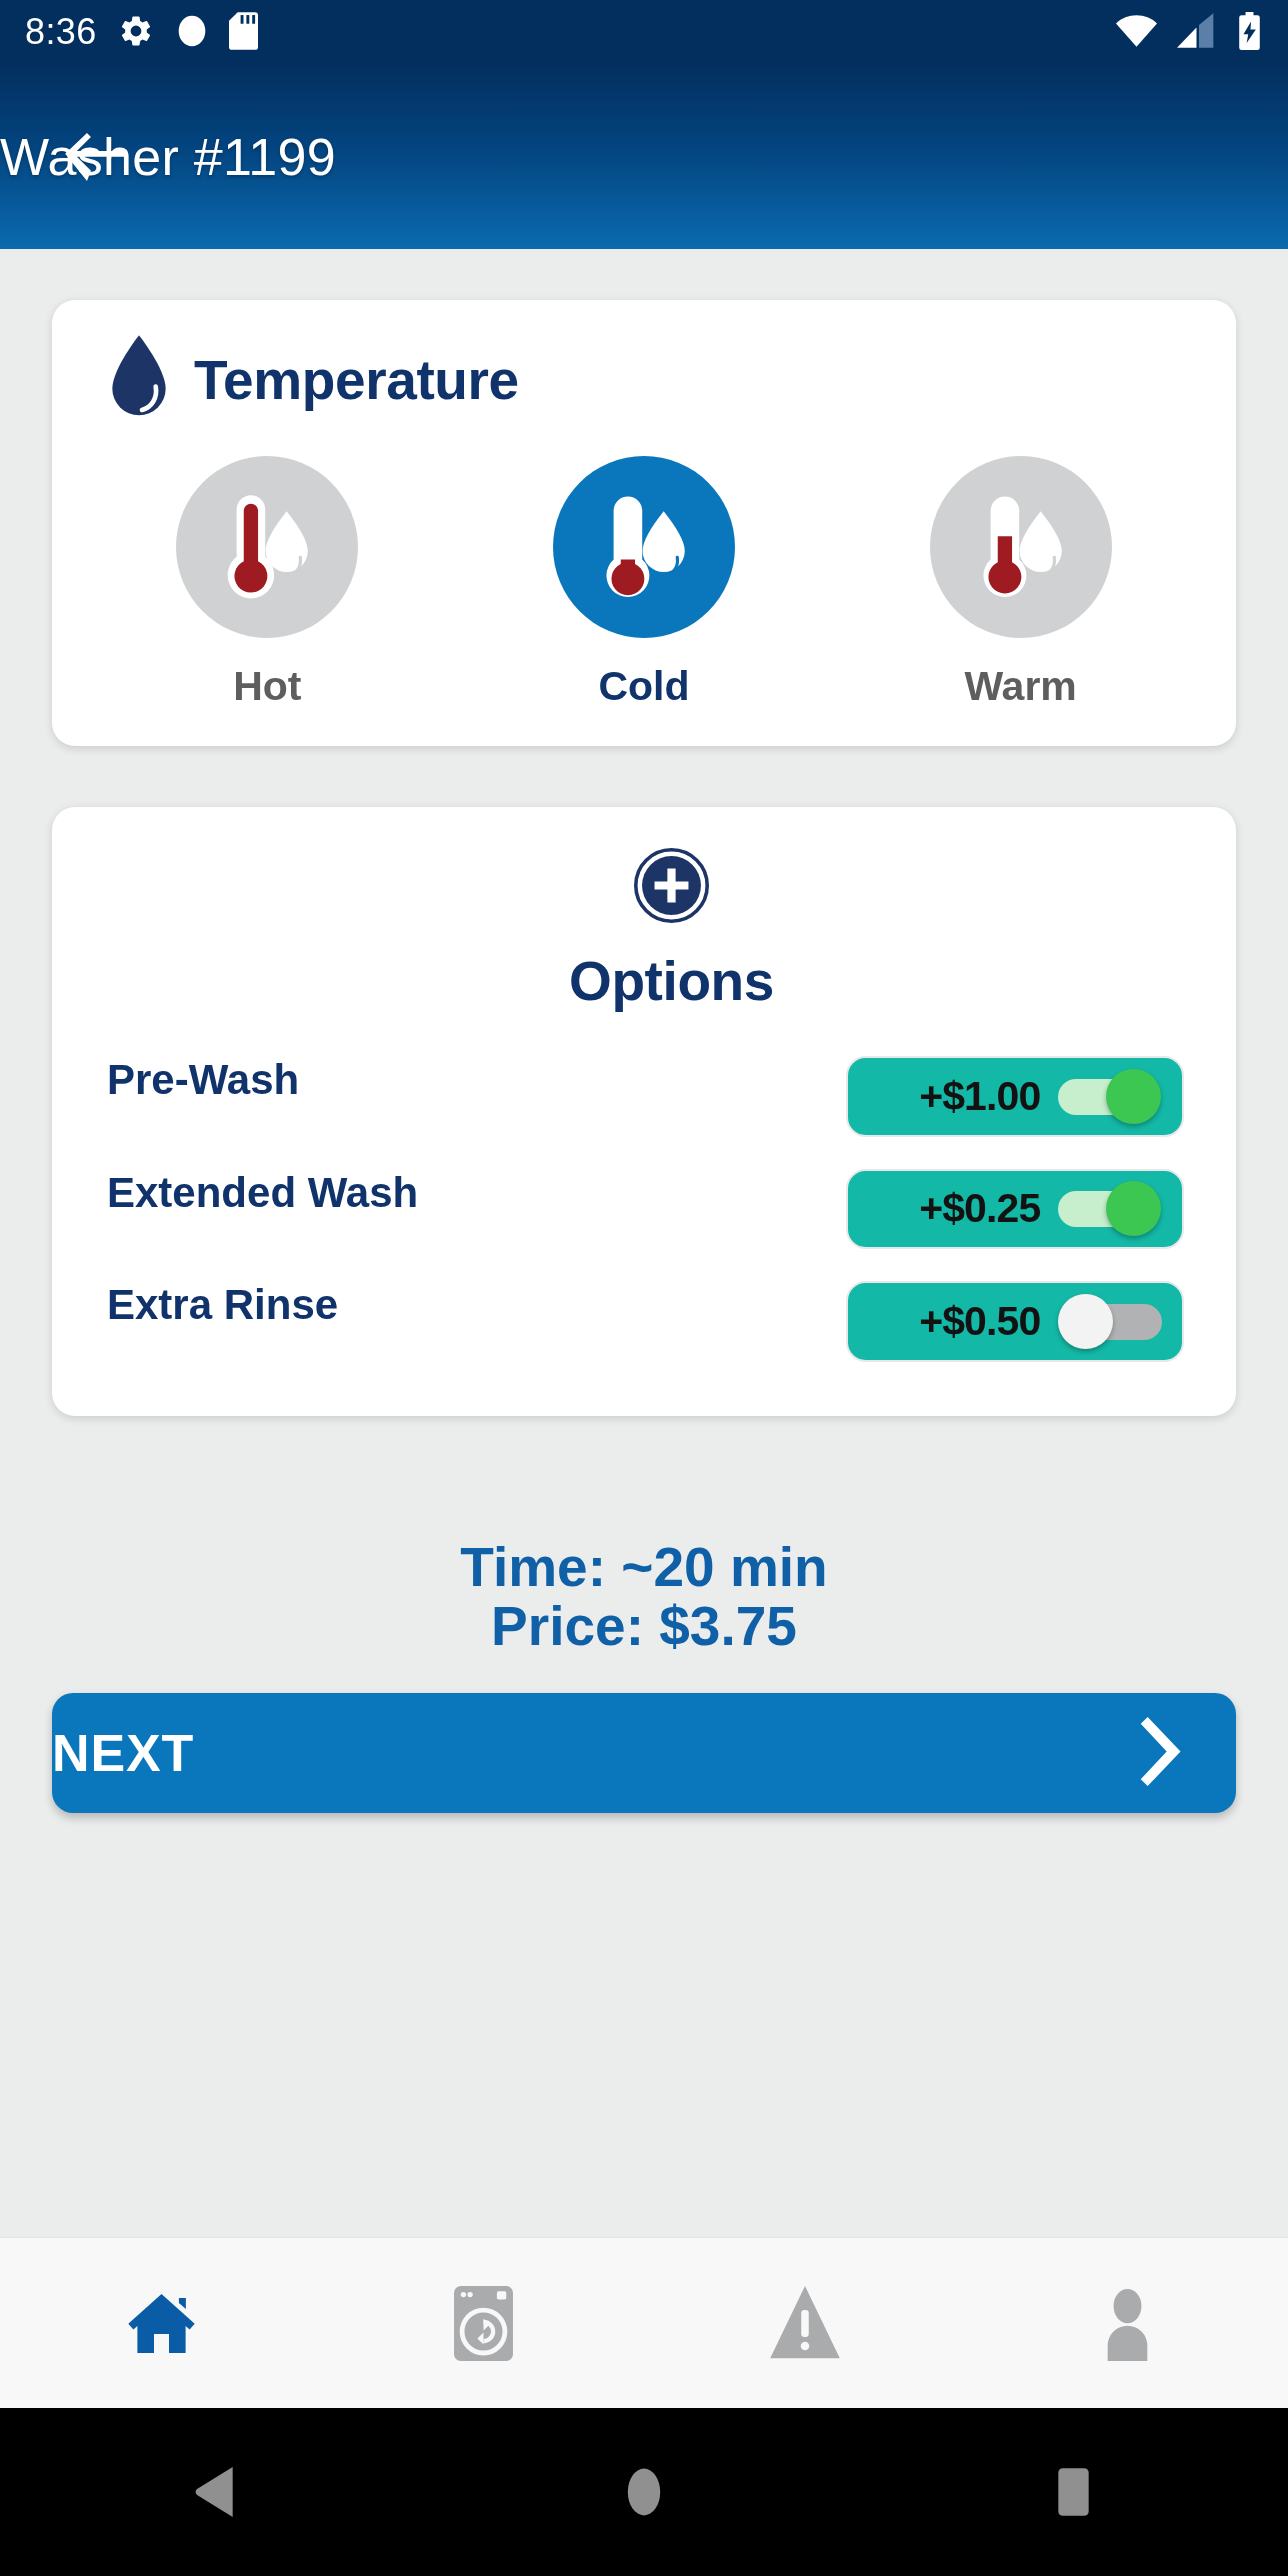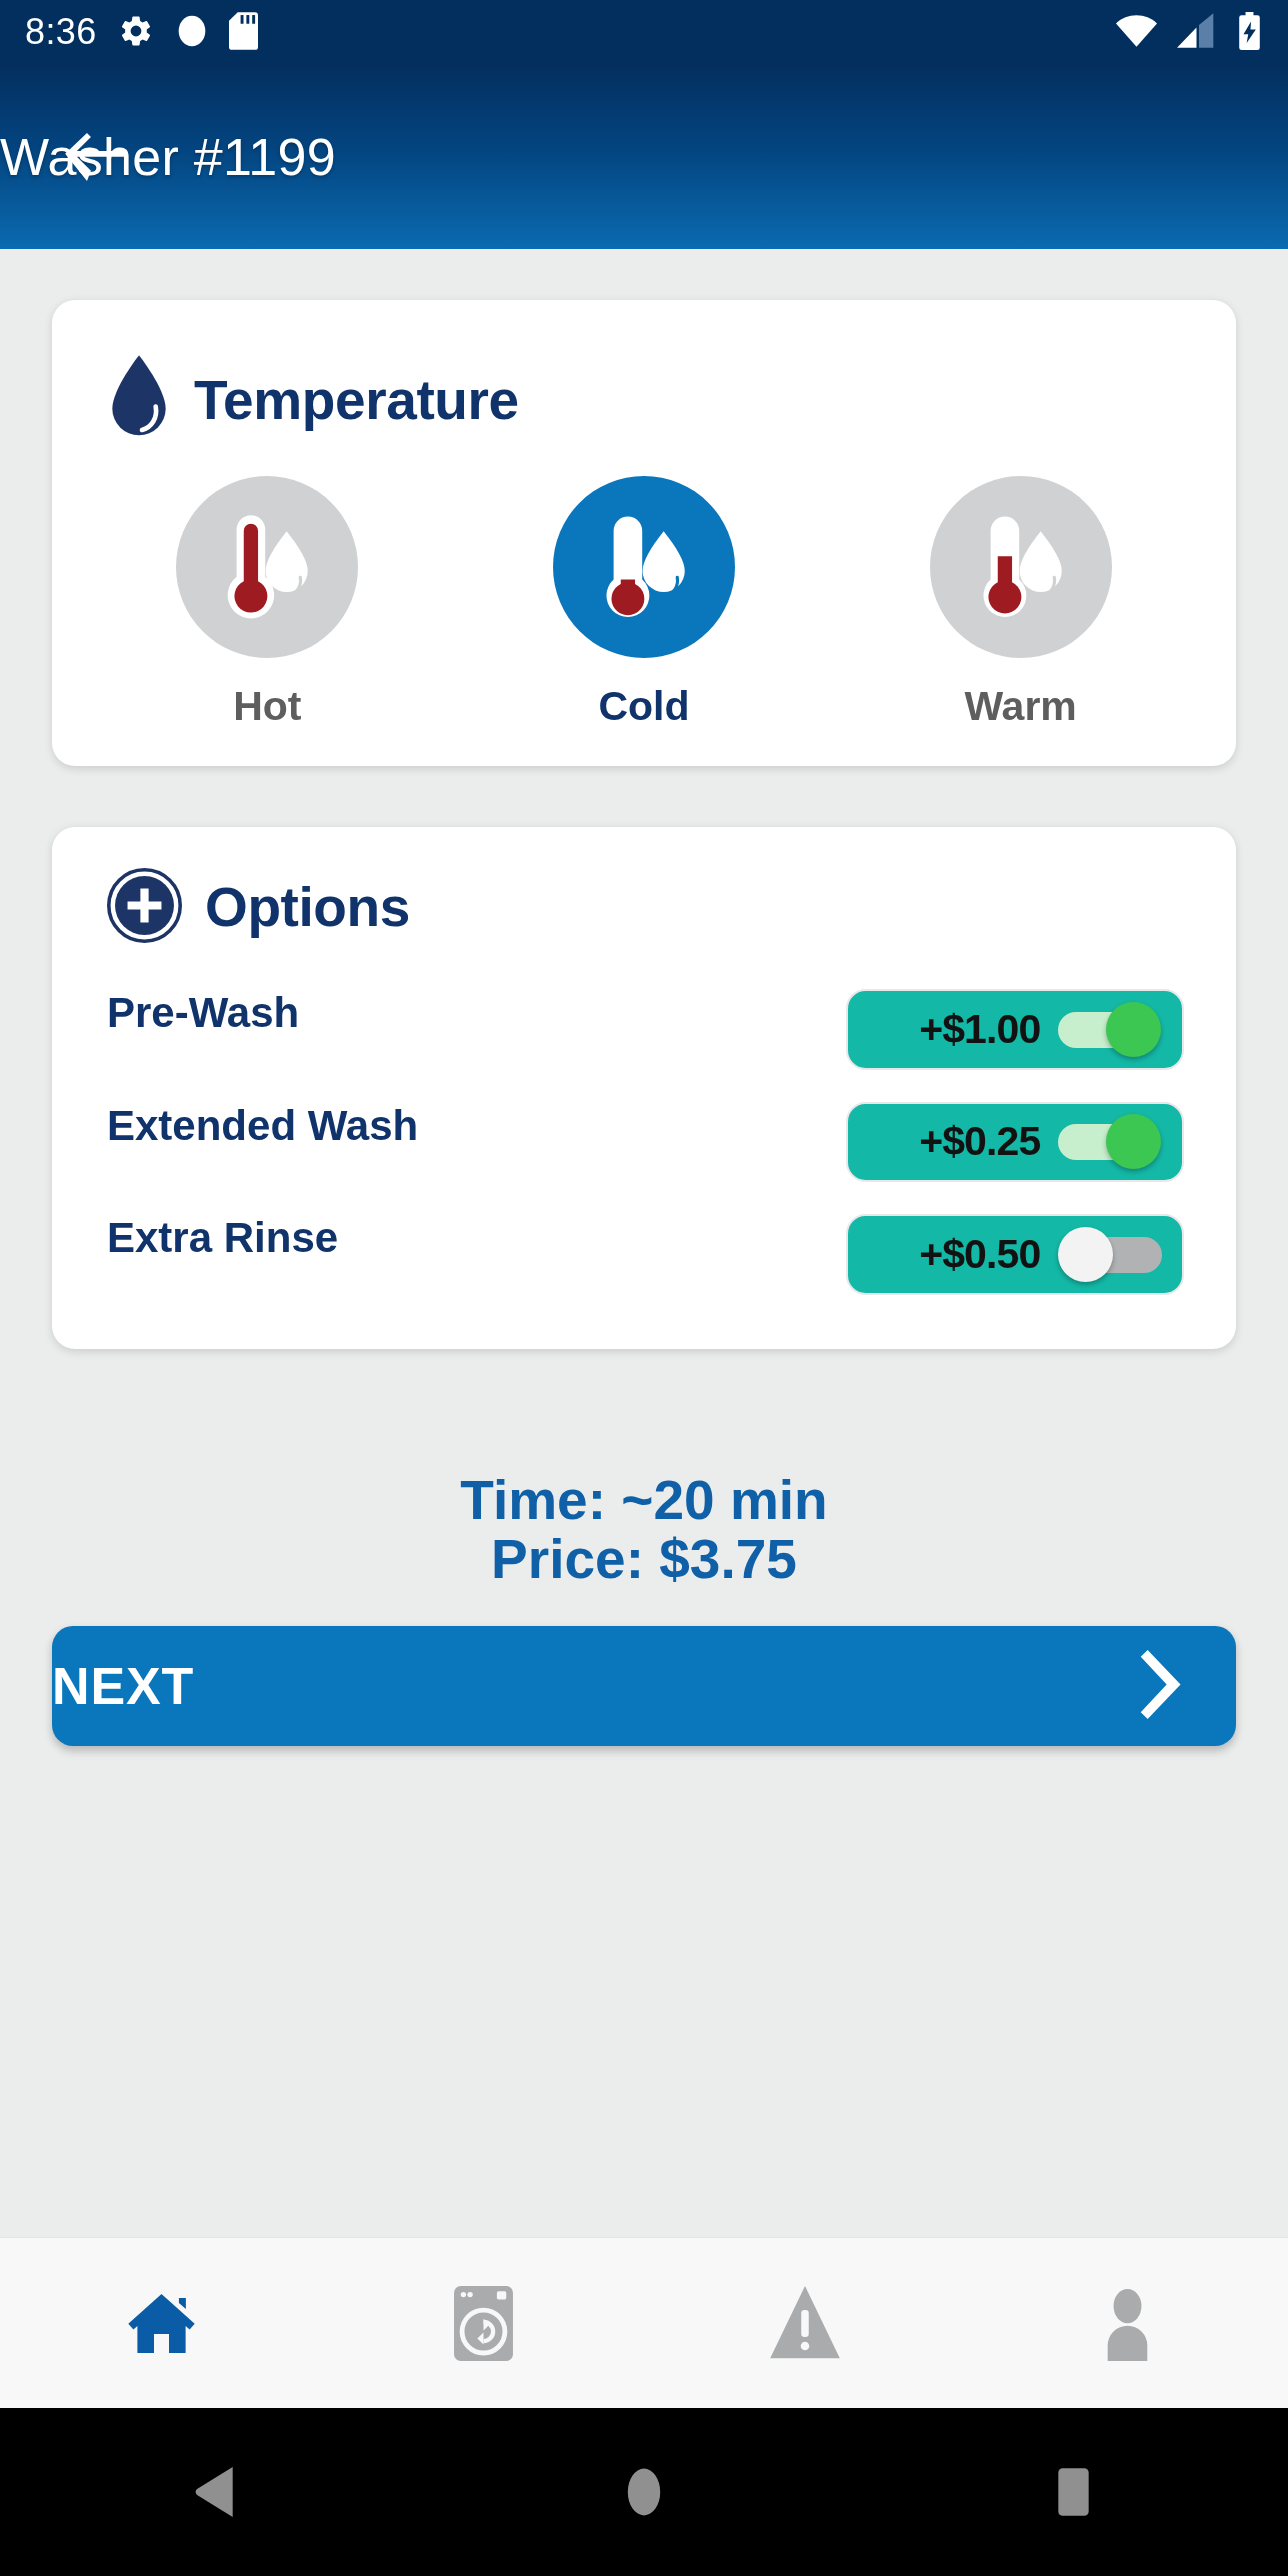--- a/index.html
+++ b/index.html
@@ -46,35 +46,35 @@
     background:#fff; border-radius:23px;
     box-shadow:0 2.7px 9px rgba(0,0,0,.13);
     margin:0 52px;
   }
 
   .card-head{ display:flex; align-items:center; gap:23px; }
 
   .card-title{ font-size:55px; font-weight:bold; color:#10336b; letter-spacing:-0.4px; }
 
   
-  #temp-card{ margin-top:50px; padding:55px 0 36px 0; }
+  #temp-card{ margin-top:50px; padding:35px 0 36px 0; }
   #temp-card .card-head{ padding-left:55px; }
   .temp-options{ display:flex; justify-content:space-around; margin-top:32px; padding:0 27px; }
   .temp-opt{ display:flex; flex-direction:column; align-items:center; cursor:pointer; width:224px; }
   .temp-circle{
     width:182px; height:182px; border-radius:50%;
     background:#cfd1d2; display:flex; align-items:center; justify-content:center;
   }
   .temp-circle.selected{ background:#0a76bb; }
   .temp-label{ margin-top:25px; font-size:41px; font-weight:bold; color:#5e5e5e; }
   .temp-label.selected{ color:#10336b; }
 
   
   #options-card{ margin-top:61px; padding:41px 0 38px 0; }
-  #options-card .card-head{ padding-left:55px; }
+  #options-card .card-head{ padding-left:55px;flex-direction:column; }
   .opt-rows{ margin-top:27px; }
   .opt-row{
     display:flex; align-items:flex-start; justify-content:space-between;
     padding:16px 52px 16px 55px;
   }
   .opt-name{ font-size:42px; font-weight:bold; color:#10336b; }
   .opt-control{
     display:flex; align-items:center; gap:18px;
     border:2.7px solid #e7e8e9; border-radius:19.7px;
     background:#14b8a6; padding:14.3px 19.7px 14.3px 25px;

